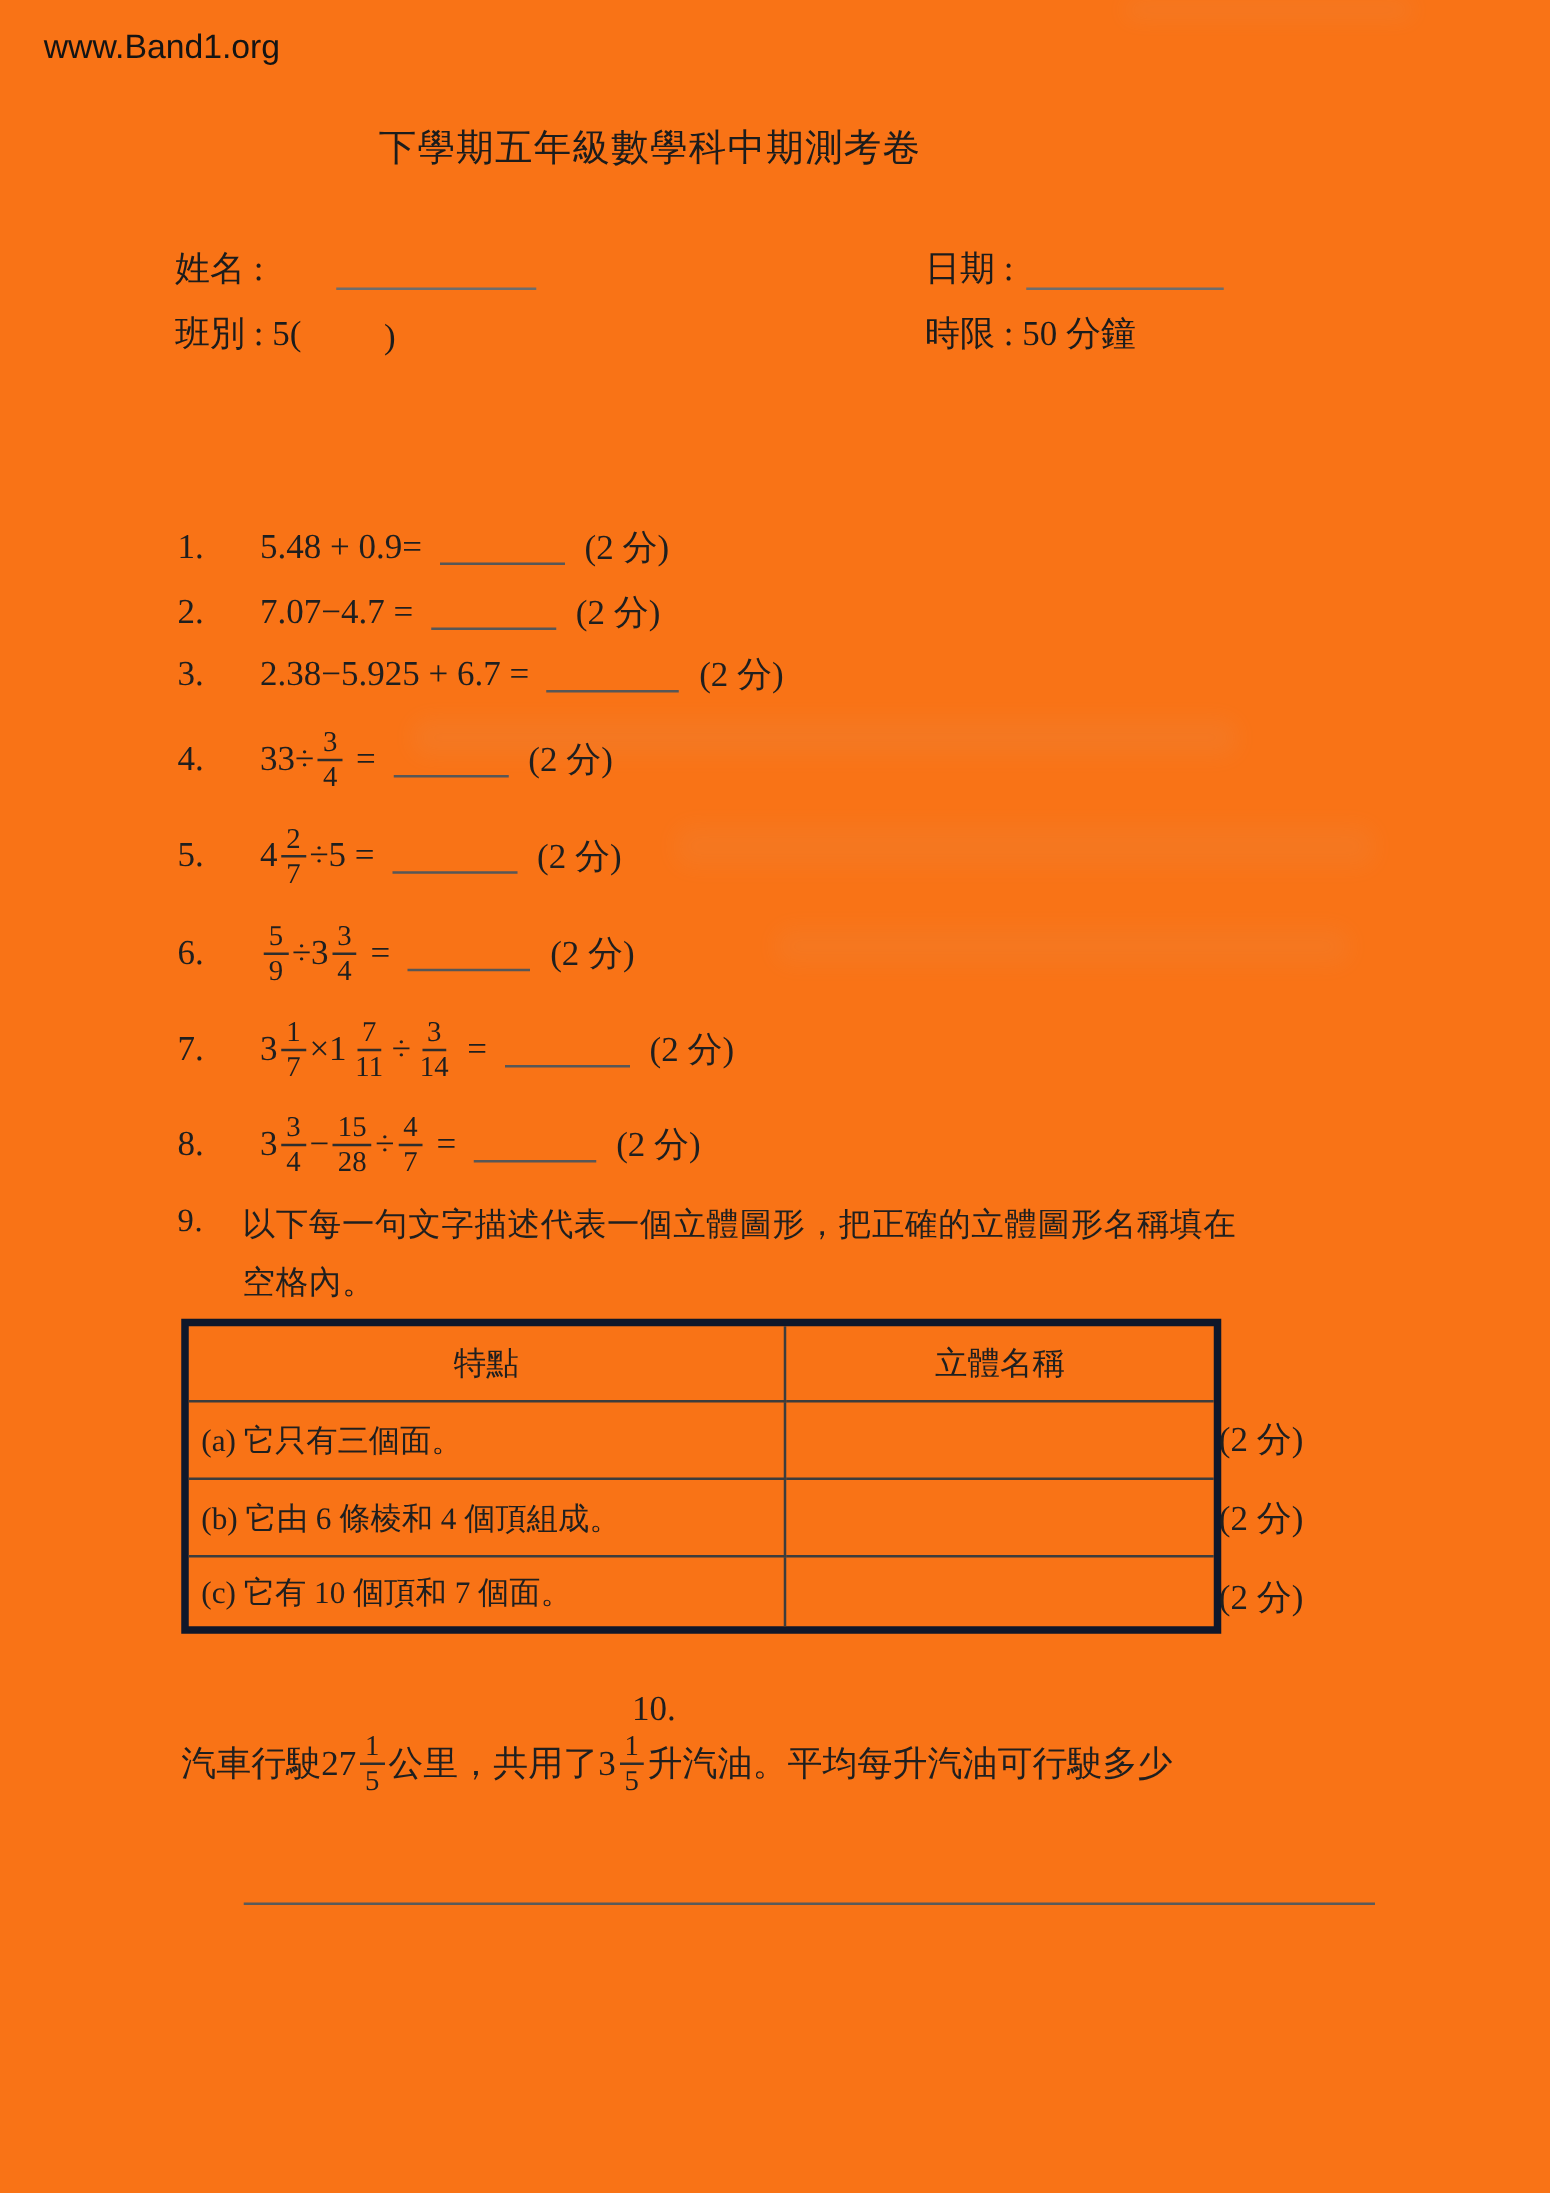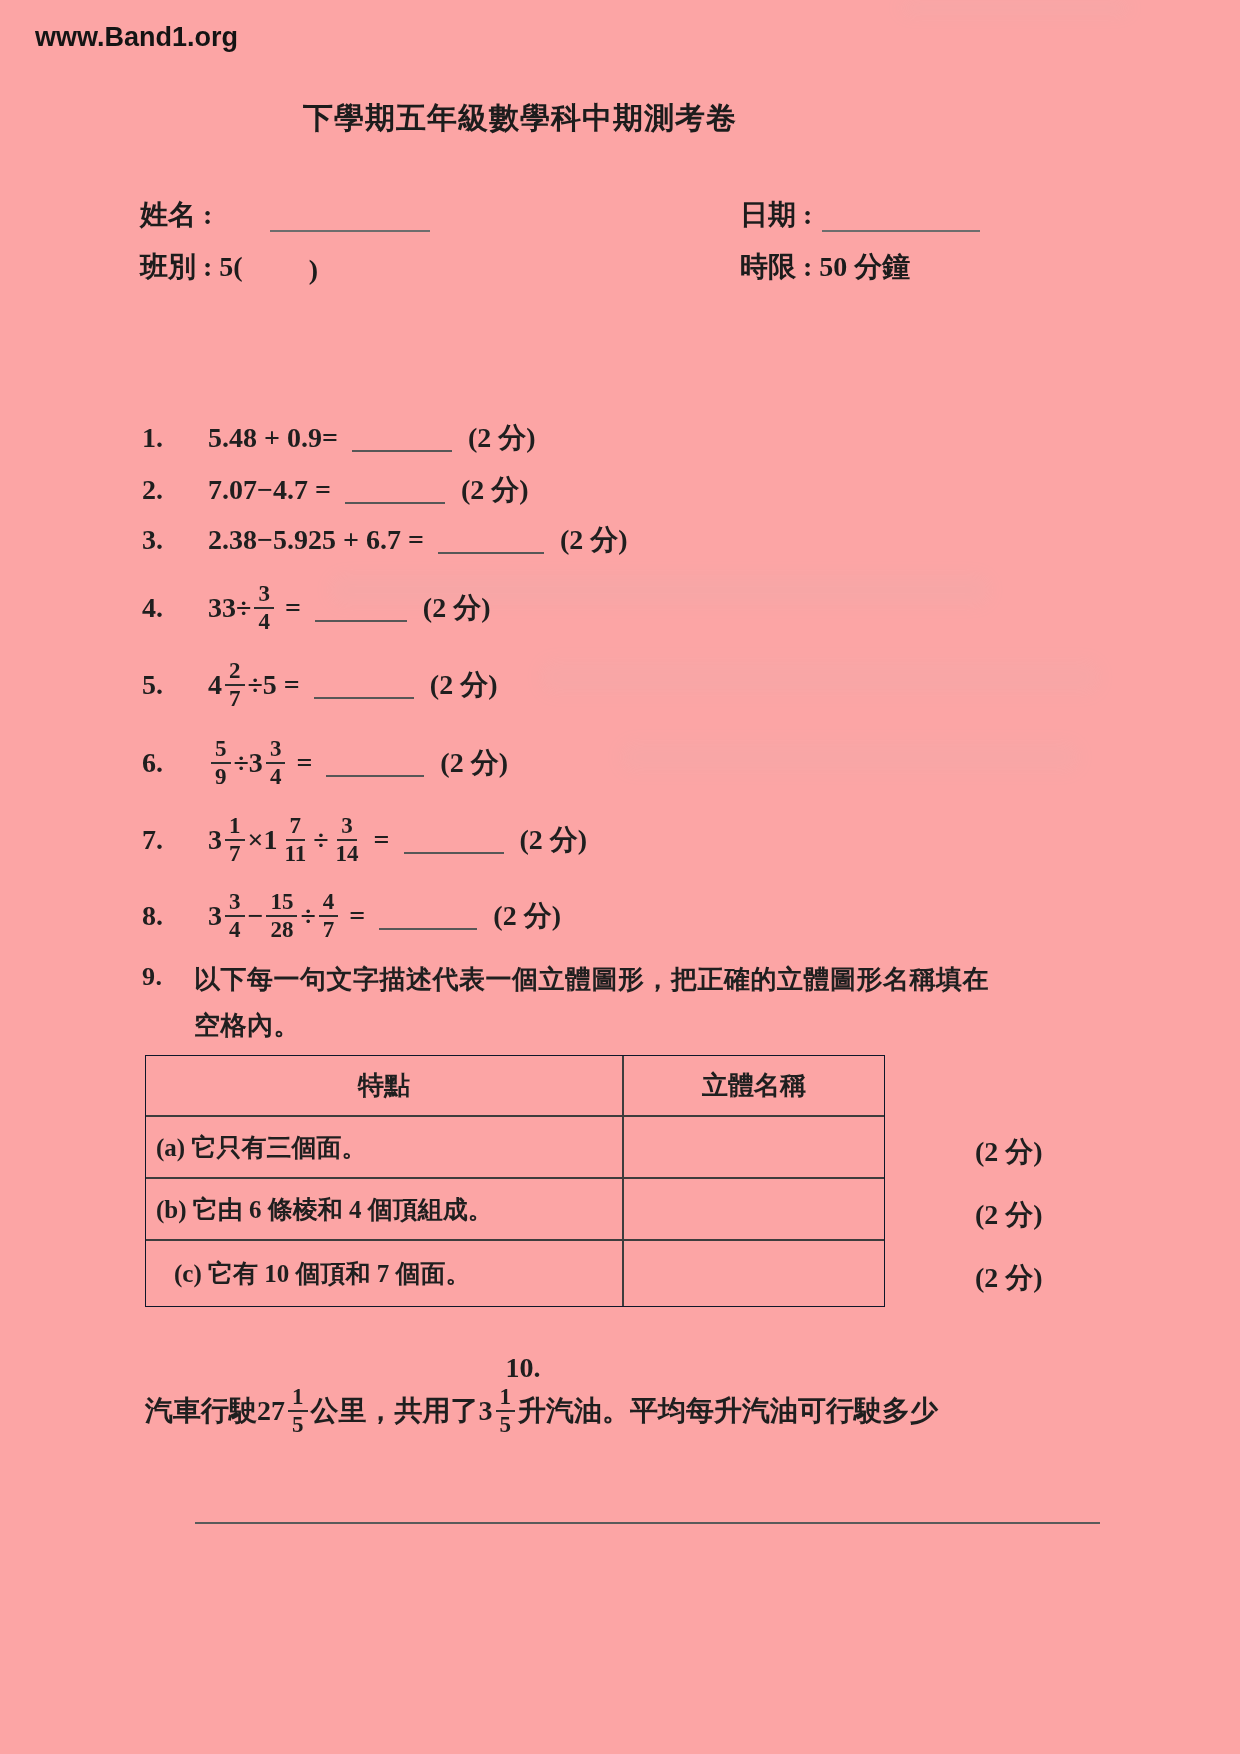--- a/index.html
+++ b/index.html
@@ -1,20 +1,19 @@
 <!DOCTYPE html>
 <html><head>
 <meta charset="utf-8">
 <style>
   html,body{margin:0;padding:0;background:#e8e8e8;}
   .page{
     position:relative;width:1240px;height:1754px;margin:0 auto;
-    background:#fca5a5;color:#222;overflow:hidden;
+    background:#f97316;color:#222;overflow:hidden;
     font-family:"Liberation Serif","DejaVu Serif",serif;
-    font-weight:bold;
   }
   .site{
     position:absolute;left:35px;top:22px;font-size:27px;color:#141414;
     font-family:"Liberation Sans","DejaVu Sans",sans-serif;
   }
   .title{
     position:absolute;left:303px;top:98px;font-size:30px;letter-spacing:1px;color:#1c1c1c;
   }
   .field{position:absolute;font-size:28px;display:flex;align-items:flex-end;color:#1c1c1c;}
   .uline{display:inline-block;height:4px;border-bottom:2px solid #6d6d6d;margin-left:10px;margin-bottom:2px;}
@@ -29,29 +28,29 @@
   .frac{display:inline-flex;flex-direction:column;align-items:center;font-size:23px;line-height:1.12;margin:0 3px;}
   .frac .num{border-bottom:2px solid #2e2e2e;padding:0 4px;}
   .frac .den{padding:0 4px;}
   .eq{margin-left:8px;}
   .blank{flex:none;height:2px;background:#575757;margin-left:14px;margin-top:26px;}
   .marks{flex:none;margin-left:16px;white-space:pre;}
 
   .qtext{position:absolute;font-size:26px;letter-spacing:0.5px;color:#1f1f1f;}
 
   .soltable{
-    position:absolute;left:145px;top:1055px;width:740px;height:252px;
-    border:1px solid #0f172a;box-sizing:border-box;
+    position:absolute;left:145px;top:1055px;width:832px;height:252px;
+    border:6px solid #0f172a;box-sizing:border-box;
     display:grid;grid-template-columns:478px 1fr;grid-template-rows:61px 62px 62px 1fr;
     font-size:25px;color:#1f1f1f;
   }
   .cell{border-right:2px solid #3d3d3d;border-bottom:2px solid #3d3d3d;display:flex;align-items:center;padding-left:10px;box-sizing:border-box;}
   .cell.head{justify-content:center;padding-left:0;font-size:26px;}
   .cell.cLast{border-right:none;}
-  .cell.rLast{border-bottom:none;margin-left:18px;}
+  .cell.rLast{border-bottom:none;}
   .tmark{position:absolute;left:975px;font-size:28px;color:#1f1f1f;white-space:pre;}
 
   .ansline{position:absolute;left:195px;top:1500px;width:905px;height:22px;border-bottom:2px solid #5a5a5a;}
 
   .artifact{position:absolute;background:#b9b9b9;filter:blur(9px);border-radius:12px;pointer-events:none;}
 </style>
 </head>
 <body>
 
 <div class="page">

